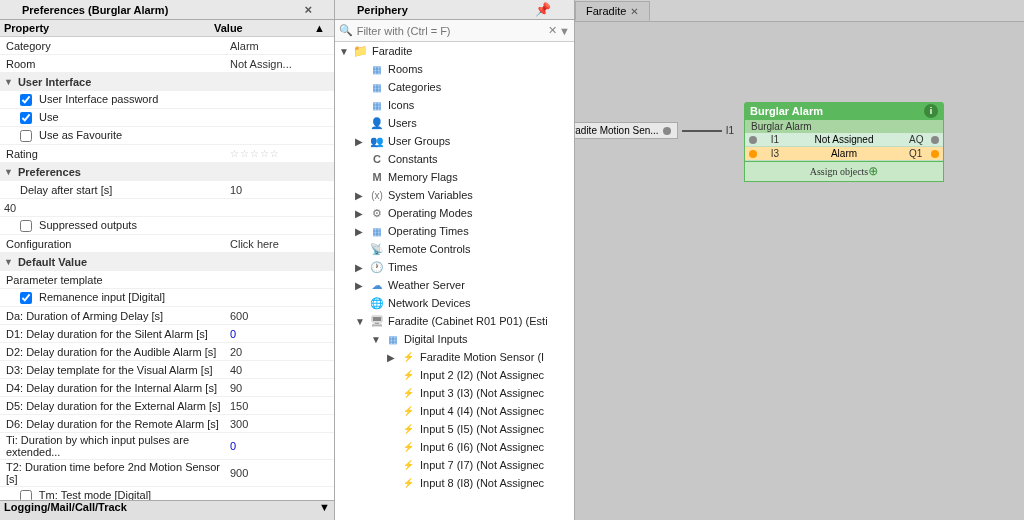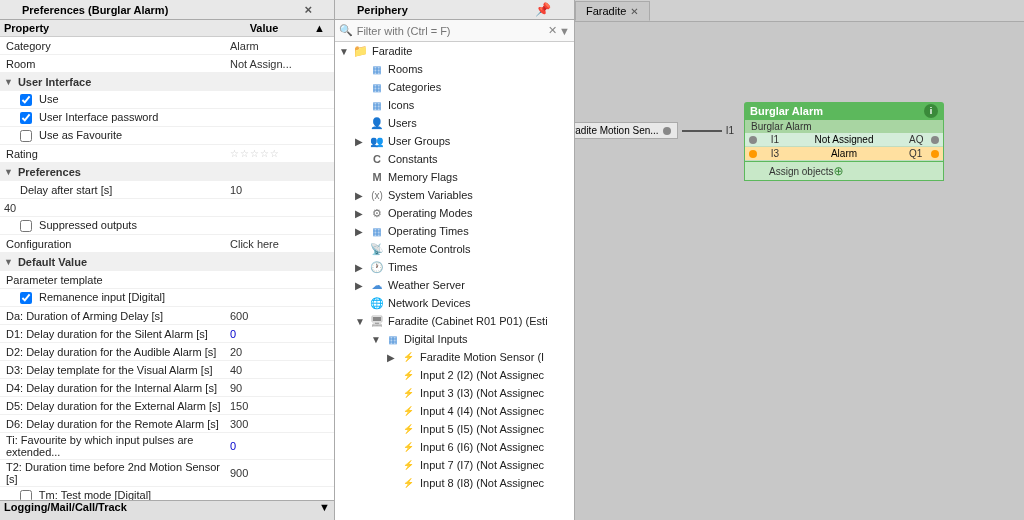--- a/index.html
+++ b/index.html
@@ -32,21 +32,21 @@
     }
     .table-header {
       display: flex;
       background: #e8e8e8;
       border-bottom: 1px solid #ccc;
       padding: 2px 4px;
       font-weight: bold;
       font-size: 11px;
     }
     .col-prop { flex: 1; }
-    .col-val { width: 100px; text-align: center; }
+    .col-val { width: 100px; text-align: left; }
     .col-scroll { width: 16px; }
     .prop-table {
       flex: 1;
       overflow-y: auto;
       overflow-x: hidden;
     }
     .prop-row {
       display: flex;
       align-items: center;
       padding: 1px 4px;
@@ -249,24 +249,25 @@
       height: 8px;
       border-radius: 50%;
       background: #888;
       margin-left: 2px;
     }
     .port-orange { background: #ff9900; }
     .port-row-orange { background: #ffe0a0; }
     .node-assign {
       display: flex;
       align-items: center;
-      justify-content: flex-start;
-      padding: 2px 24px;
+      justify-content: center;
+      padding: 2px 6px;
       background: #c8e8c8;
       border-top: 1px solid #5cb85c;
+      font-family: Liberation Serif, serif;
     }
     .assign-label { font-size: 10px; color: #333; }
     .assign-icon { color: #3a8a3a; font-size: 12px; }
 
     
     .sensor-connector {
       position: absolute;
       top: 100px;
       right: 290px;
       display: flex;
@@ -318,28 +319,28 @@
       </div>
       <div class="prop-row group-header">
         <span class="col-prop">
       <span class="expand-icon">▼</span>
       <strong>User Interface</strong>
     </span>
       </div>
       <div class="prop-row">
         <span class="prop-name indent">
       <input type="checkbox" class="checkbox" checked="" style="">
-      Use
+      User Interface password
     </span>
     <span class="prop-val"></span>
       </div>
       <div class="prop-row">
         <span class="prop-name indent">
       <input type="checkbox" class="checkbox" checked="" style="">
-      User Interface password
+      Use
     </span>
     <span class="prop-val"></span>
       </div>
       <div class="prop-row">
         <span class="prop-name indent">
       <input type="checkbox" class="checkbox" style="">
       Use as Favourite
     </span>
     <span class="prop-val"></span>
       </div>
@@ -410,21 +411,21 @@
       </div>
       <div class="prop-row">
         <span class="prop-name ">D5: Delay duration for the External Alarm [s]</span>
     <span class="prop-val">150</span>
       </div>
       <div class="prop-row">
         <span class="prop-name ">D6: Delay duration for the Remote Alarm [s]</span>
     <span class="prop-val">300</span>
       </div>
       <div class="prop-row">
-        <span class="prop-name ">Ti: Favourite by which input pulses are extended...</span>
+        <span class="prop-name ">Ti: Duration by which input pulses are extended...</span>
     <span class="prop-val blue">0</span>
       </div>
       <div class="prop-row">
         <span class="prop-name ">T2: Duration time before 2nd Motion Sensor [s]</span>
     <span class="prop-val">900</span>
       </div>
       <div class="prop-row">
         <span class="prop-name indent">
       <input type="checkbox" class="checkbox" style="">
       Tm: Test mode [Digital]

